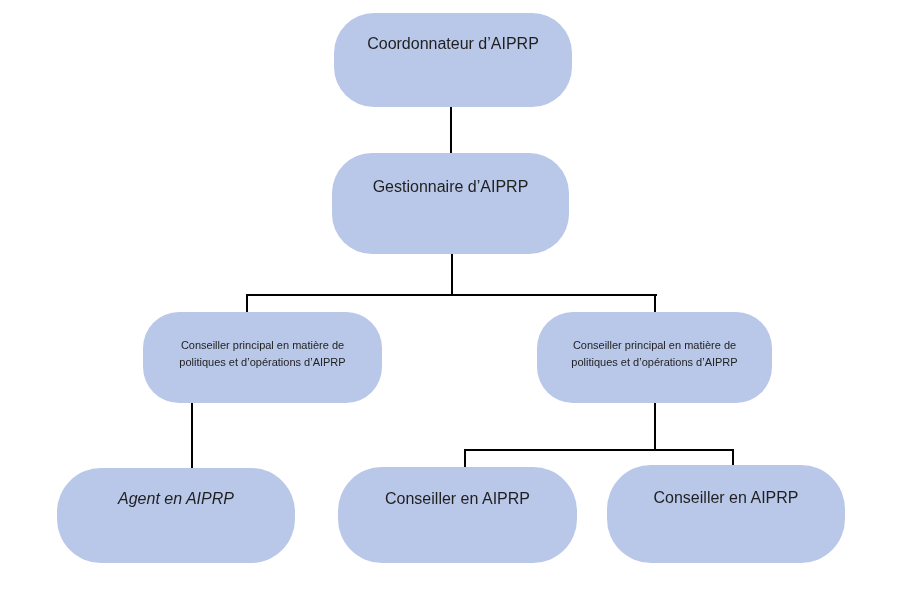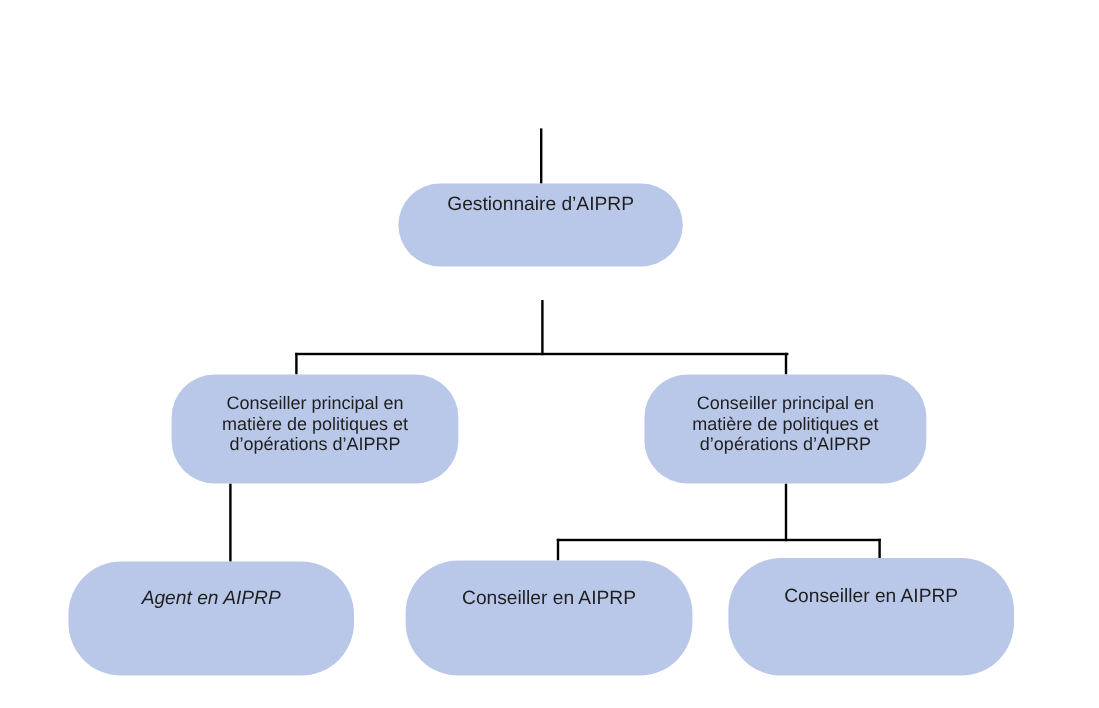--- a/index.html
+++ b/index.html
@@ -29,33 +29,33 @@
     display: block;
   }
   
   .node.single .lbl {
     transform: translateY(-17px);
     font-size: 16px;
     line-height: 19px;
   }
   
   .node.multi .lbl {
-    font-size: 15px;
+    font-size: 11px;
     line-height: 17px;
     width: 196px;
     transform: translateY(-4px);
   }
   .line {
     position: absolute;
     background: var(--connector, #000000);
   }
 
   
   #node-coordonnateur        { left: 334px; top: 13px;  width: 238px; height: 94px; border-radius: 40px; }
-  #node-gestionnaire         { left: 332px; top: 153px; width: 237px; height: 69px; border-radius: 40px; }
+  #node-gestionnaire         { left: 332px; top: 153px; width: 237px; height: 101px; border-radius: 40px; }
   #node-conseiller-principal-1 { left: 143px; top: 312px; width: 239px; height: 91px; border-radius: 36px; }
   #node-conseiller-principal-2 { left: 537px; top: 312px; width: 235px; height: 91px; border-radius: 36px; }
   #node-agent                { left: 57px;  top: 468px; width: 238px; height: 95px; border-radius: 44px; font-style: italic; }
   #node-conseiller-1         { left: 338px; top: 467px; width: 239px; height: 96px; border-radius: 44px; }
   #node-conseiller-2         { left: 607px; top: 465px; width: 238px; height: 98px; border-radius: 44px; }
 
   
   #conn-v1 { left: 450px; top: 107px; width: 2px; height: 46px; }
   #conn-v2 { left: 451px; top: 250px; width: 2px; height: 46px; }
   #conn-h1 { left: 246px; top: 294px; width: 411px; height: 2px; }
@@ -76,20 +76,23 @@
   <div class="line" id="conn-v2"></div>
   <div class="line" id="conn-h1"></div>
   <div class="line" id="conn-v3"></div>
   <div class="line" id="conn-v4"></div>
   <div class="line" id="conn-v5"></div>
   <div class="line" id="conn-v6"></div>
   <div class="line" id="conn-h2"></div>
   <div class="line" id="conn-v7"></div>
   <div class="line" id="conn-v8"></div>
 
+  <div class="node single" id="node-coordonnateur">
+    <span class="lbl">Coordonnateur d’AIPRP</span>
+  </div>
 
   <div class="node single" id="node-gestionnaire">
     <span class="lbl">Gestionnaire d’AIPRP</span>
   </div>
 
   <div class="node multi" id="node-conseiller-principal-1">
     <span class="lbl">Conseiller principal en matière de politiques et d’opérations d’AIPRP</span>
   </div>
 
   <div class="node multi" id="node-conseiller-principal-2">

